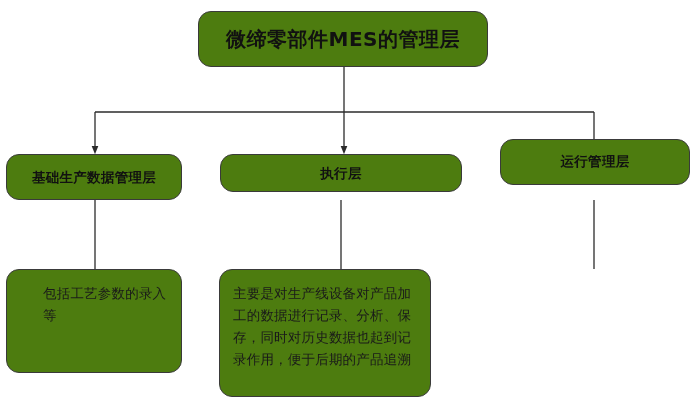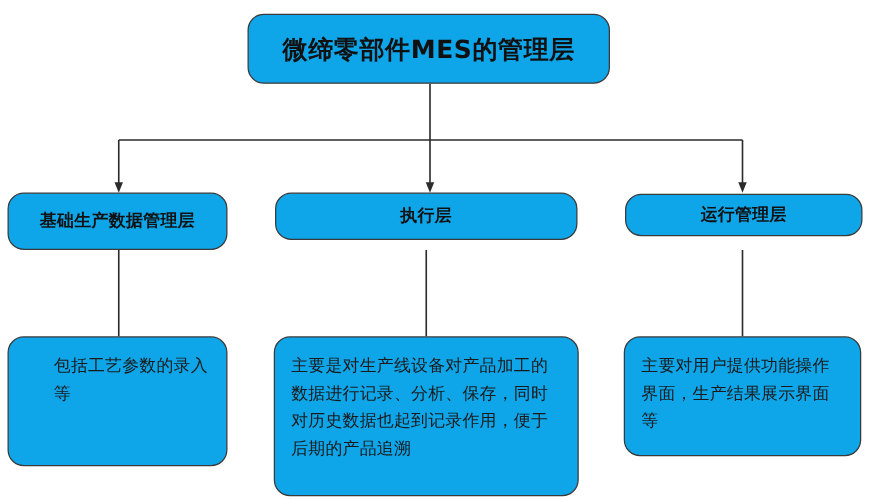--- a/index.html
+++ b/index.html
@@ -23,21 +23,21 @@
     position: absolute;
     left: 0;
     top: 0;
     width: 700px;
     height: 400px;
     pointer-events: none;
   }
   .node {
     position: absolute;
     box-sizing: border-box;
-    background: #0ea5e9;
+    background: #4d7c0f;
     border: 1.3px solid #3a3a3a;
     border-radius: 13px;
     display: flex;
     overflow: hidden;
   }
   .node-title {
     align-items: center;
     justify-content: center;
   }
   .node-title .node-text {
@@ -74,25 +74,25 @@
     letter-spacing: 0.2px;
     word-break: break-all;
   }
 
   
   #node-title-box { left: 198px; top: 11px; width: 290px; height: 56px; }
 
   
   #node-branch-1 { left: 6px;   top: 154px; width: 176px; height: 46px; }
   #node-branch-2 { left: 220px; top: 154px; width: 242px; height: 38px; }
-  #node-branch-3 { left: 500px; top: 155px; width: 190px; height: 34px; font-family: Liberation Serif, serif; }
+  #node-branch-3 { left: 500px; top: 139px; width: 190px; height: 46px; font-family: Liberation Serif, serif; }
 
   
   #node-detail-1 { left: 6px;   top: 269px; width: 176px; height: 104px; padding-left: 36px; }
-  #node-detail-2 { left: 219px; top: 269px; width: 244px; height: 128px; }
+  #node-detail-2 { left: 219px; top: 269px; width: 212px; height: 128px; }
   #node-detail-3 { left: 499px; top: 269px; width: 190px; height: 96px; }
 </style>
 </head>
 <body>
 
 <div id="diagram-root">
 
   <svg class="connector-layer" viewBox="0 0 700 400" width="700" height="400">
     <defs>
       <marker id="arrowhead" markerWidth="8" markerHeight="8" refX="3.2" refY="3" orient="auto" markerUnits="strokeWidth">
@@ -130,17 +130,14 @@
   </div>
 
   <div class="node node-detail" id="node-detail-1">
     <span class="node-text">包括工艺参数的录入等</span>
   </div>
 
   <div class="node node-detail" id="node-detail-2">
     <span class="node-text">主要是对生产线设备对产品加工的数据进行记录、分析、保存，同时对历史数据也起到记录作用，便于后期的产品追溯</span>
   </div>
 
-  <div class="node node-detail" id="node-detail-3">
-    <span class="node-text">主要对用户提供功能操作界面，生产结果展示界面等</span>
-  </div>
 
 </div>
 
 </body></html>

